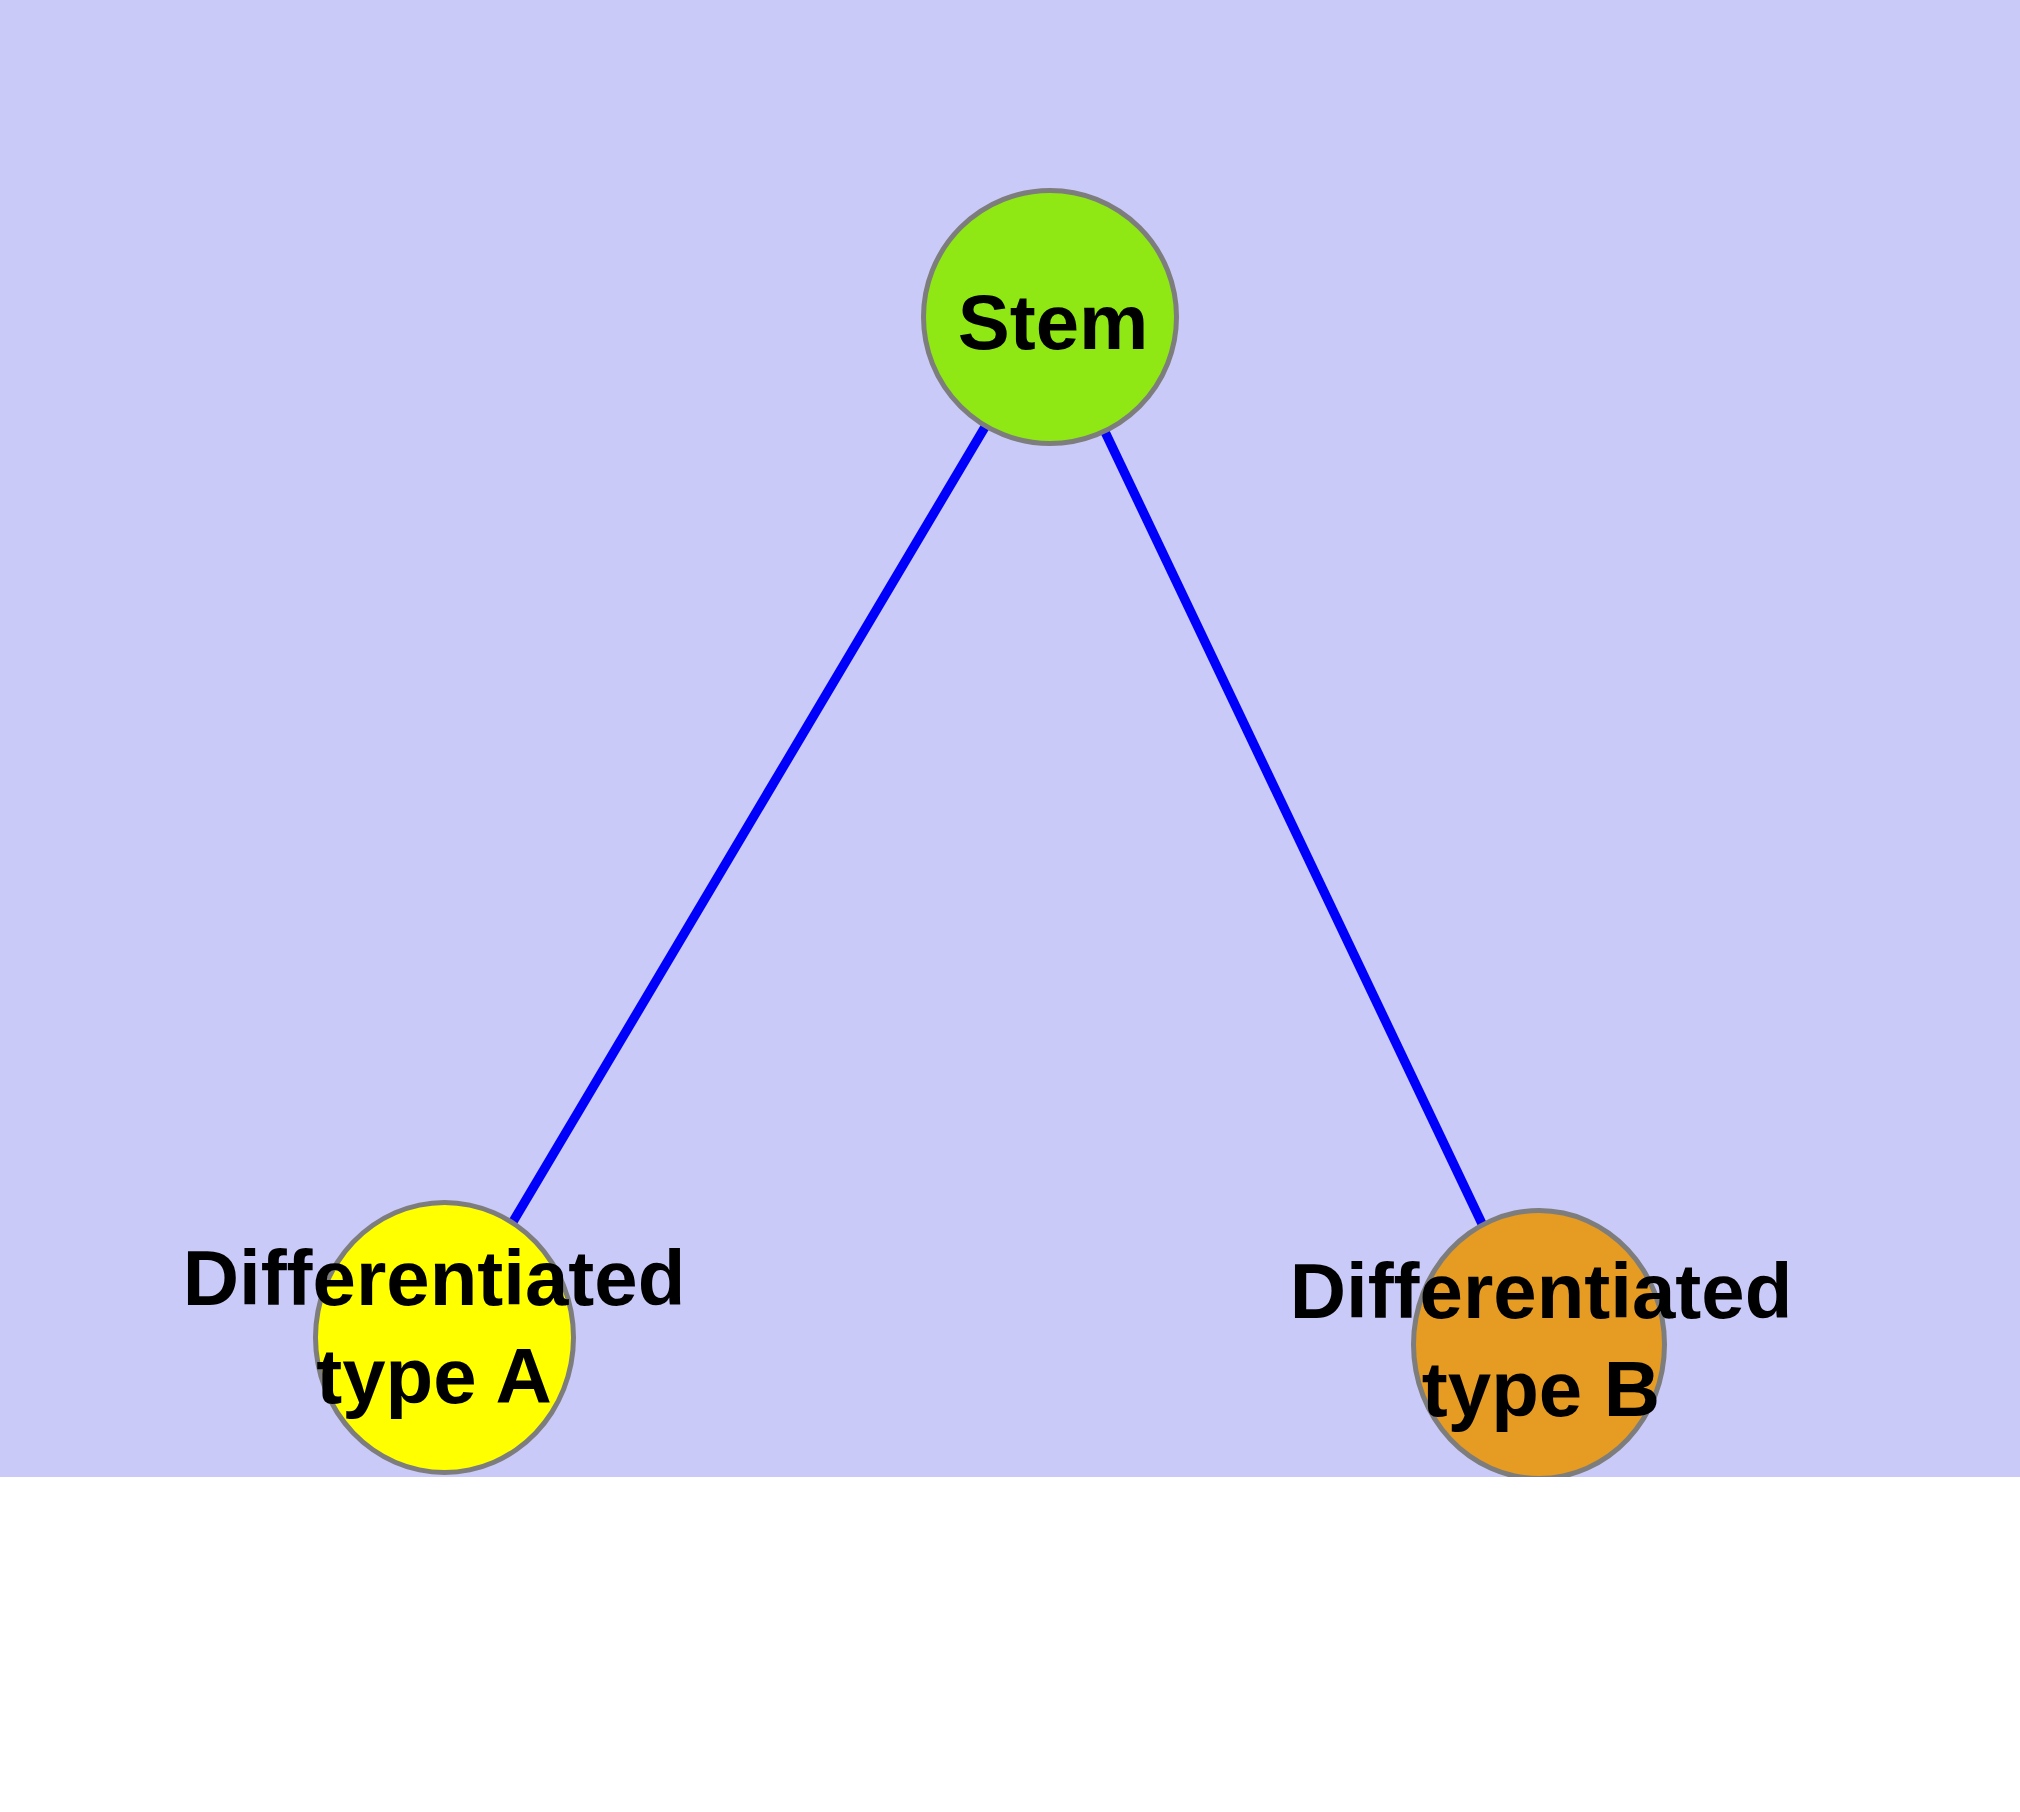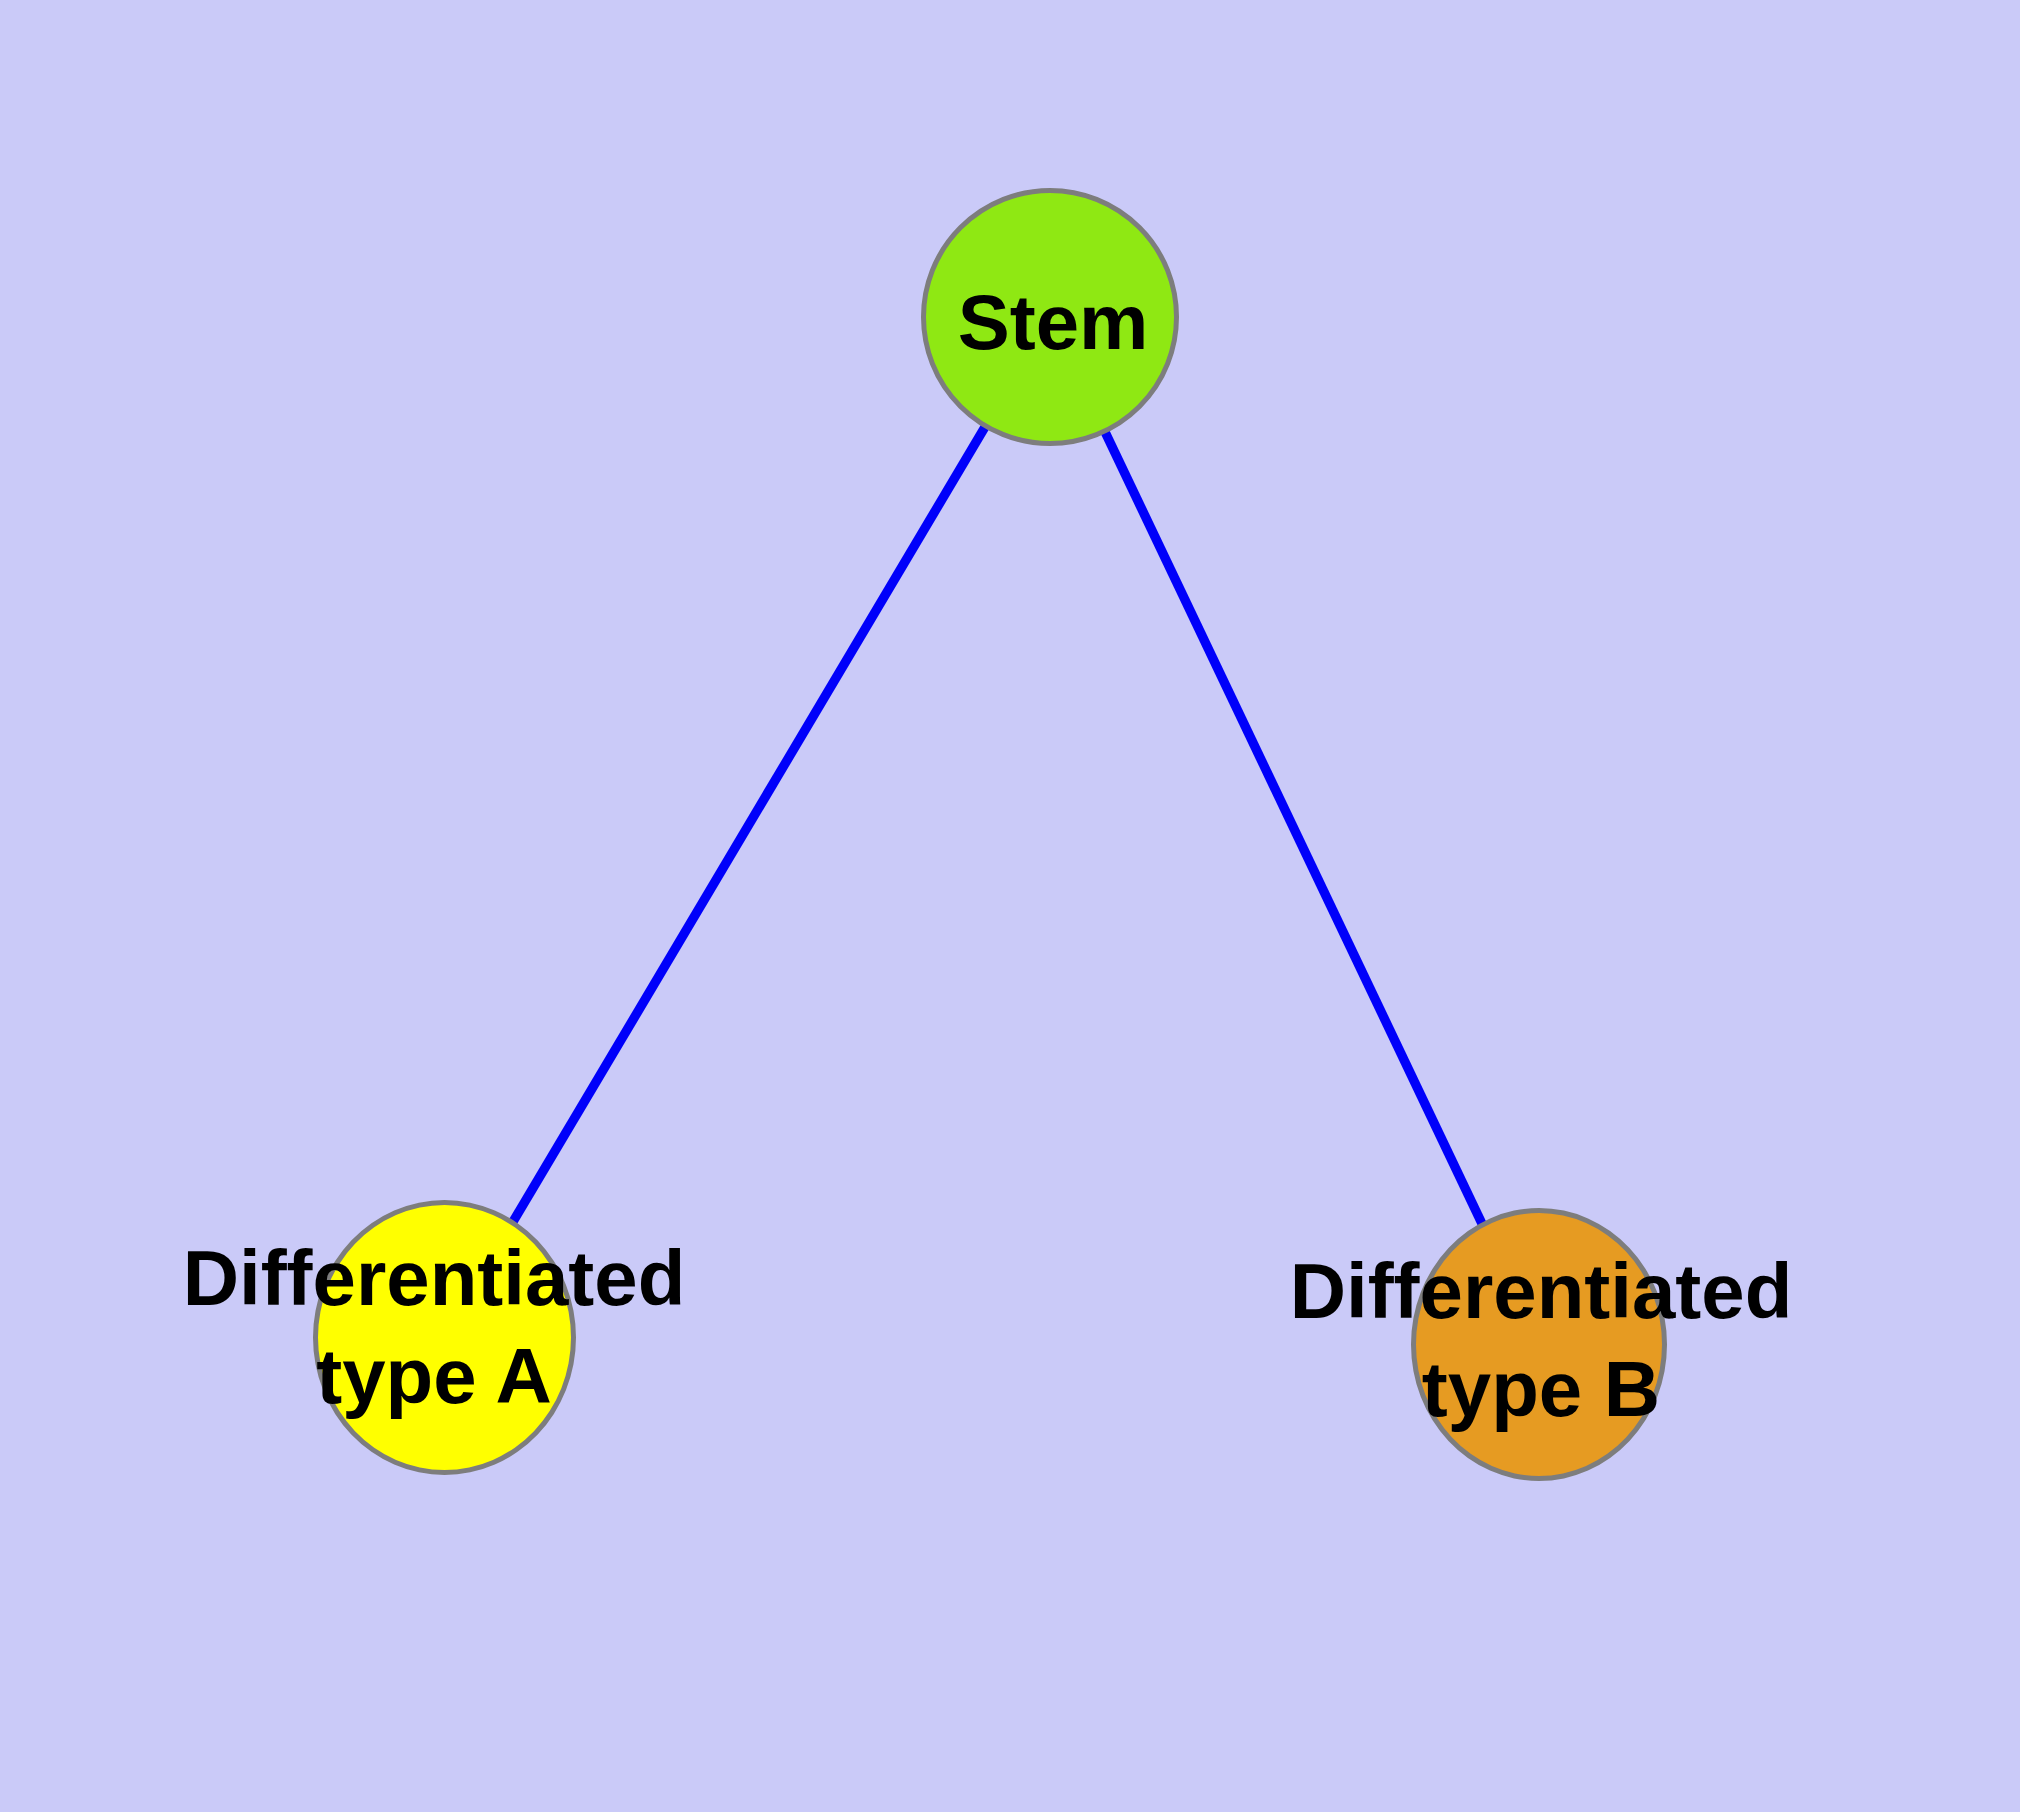--- a/index.html
+++ b/index.html
@@ -2,21 +2,21 @@
 <html style="font-size:13.6px"><head>
 <meta charset="utf-8">
 <style>
   html, body {
     margin: 0;
     padding: 0;
   }
   #stage {
     position: relative;
     width: 2021px;
-    height: 1812px;
+    height: 1477px;
     overflow: hidden;
     font-family: "Liberation Sans", "DejaVu Sans", sans-serif;
   }
   #edges {
     position: absolute;
     left: 0;
     top: 0;
     width: 2021px;
     height: 1812px;
   }

